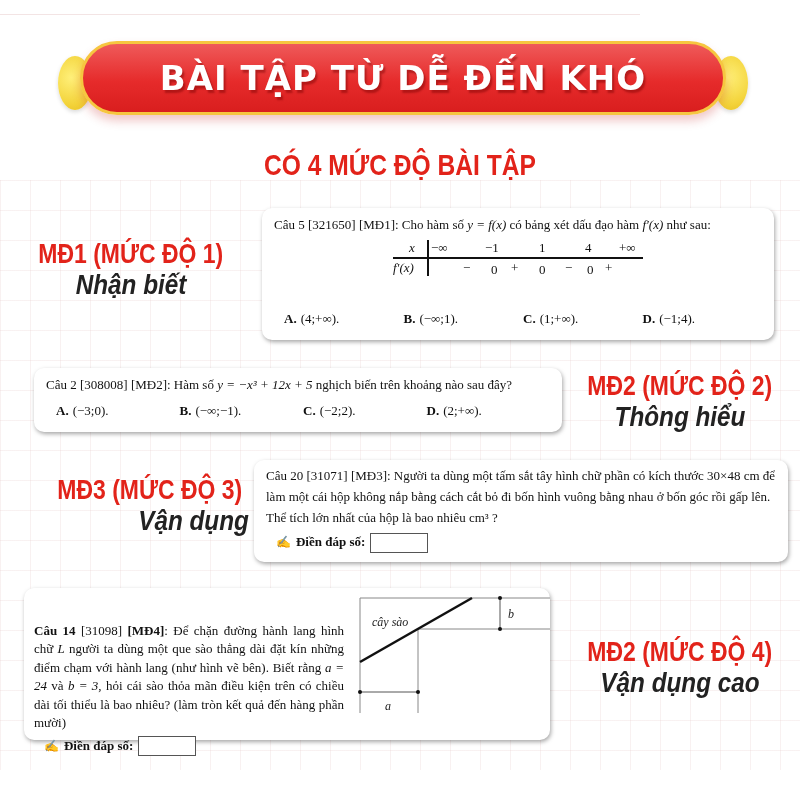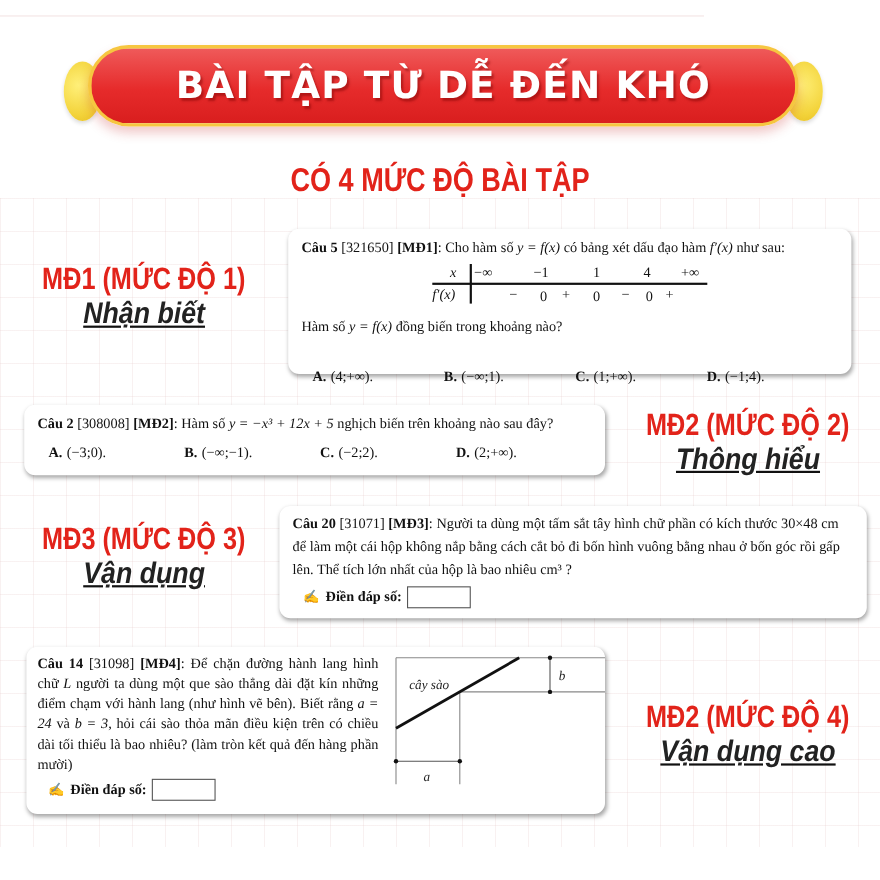--- a/index.html
+++ b/index.html
@@ -41,37 +41,37 @@
       font-size: 34px; color: #ffffff; letter-spacing: 1px;
       text-shadow: 2px 3px 2px rgba(120,0,0,0.45);
     }
     .subtitle {
       position: absolute; left: 0; top: 148px; width: 800px; text-align: center;
       font-family: "Liberation Sans", sans-serif; font-weight: bold;
       font-size: 30px; color: #e2231a; transform: scaleX(0.82);
     }
 
     
-    .level { position: absolute; text-align: center; font-family: "Liberation Sans", sans-serif; text-decoration: underline; }
+    .level { position: absolute; text-align: center; font-family: "Liberation Sans", sans-serif; }
     .level .code {
       font-weight: bold; font-size: 28px; color: #e2231a;
       display: inline-block; transform: scaleX(0.82); white-space: nowrap;
     }
     .level .name {
       font-weight: bold; font-style: italic; font-size: 27px; color: #222;
       display: block; transform: scaleX(0.9); white-space: nowrap;
     }
 
     
     .card {
       position: absolute; background: #fff; border-radius: 10px;
       box-shadow: 1px 2px 4px rgba(0,0,0,0.35);
       font-size: 13px; line-height: 1.35;
     }
-    .q-head b { font-weight: bold; }
+    .q-head b { font-weight: normal; }
     .math { font-style: italic; font-family: "Liberation Serif", serif; }
     .answers { display: flex; }
     .answers .opt { flex: 1; font-size: 13px; }
     .answers .opt b { margin-right: 4px; }
     .fill { font-weight: bold; display: flex; align-items: center; gap: 5px; }
     .fill-box { display: inline-block; width: 58px; height: 20px; border: 1px solid #555; background: #fff; }
     .pencil { font-size: 12px; }
 
     
     .sign-table { position: relative; width: 250px; height: 42px; margin: 6px auto 6px auto; font-size: 13px; }
@@ -118,70 +118,67 @@
     <span style="left:192px; top:-1px;">4</span>
     <span style="left:226px; top:-1px;">+∞</span>
     <span style="left:70px; top:19px;">−</span>
     <span style="left:98px; top:21px;">0</span>
     <span style="left:118px; top:19px;">+</span>
     <span style="left:146px; top:21px;">0</span>
     <span style="left:172px; top:19px;">−</span>
     <span style="left:194px; top:21px;">0</span>
     <span style="left:212px; top:19px;">+</span>
   </div>
-  <div style="margin-top:6px;">
-    <span>Hàm số </span><span class="math">y = f(x)</span><span> đồng biến trong khoảng nào?</span>
-  </div>
   <div class="answers" style="margin-top:28px; padding-left:10px;">
     <div class="opt"><b>A.</b><span>(4;+∞).</span></div>
     <div class="opt"><b>B.</b><span>(−∞;1).</span></div>
     <div class="opt"><b>C.</b><span>(1;+∞).</span></div>
     <div class="opt"><b>D.</b><span>(−1;4).</span></div>
   </div>
 </div>
 
-<div class="card" style="left:22px; top:368px; width:528px; height:64px; padding:8px 12px;">
+<div class="card" style="left:34px; top:368px; width:528px; height:64px; padding:8px 12px;">
   <div class="q-head">
     <b>Câu 2</b>
     <span>[308008]</span>
     <b>[MĐ2]</b><span>: Hàm số </span><span class="math">y = −x³ + 12x + 5</span><span> nghịch biến trên khoảng nào sau đây?</span>
   </div>
   <div class="answers" style="margin-top:8px; padding-left:10px;">
     <div class="opt"><b>A.</b><span>(−3;0).</span></div>
     <div class="opt"><b>B.</b><span>(−∞;−1).</span></div>
     <div class="opt"><b>C.</b><span>(−2;2).</span></div>
     <div class="opt"><b>D.</b><span>(2;+∞).</span></div>
   </div>
 </div>
 
 <div class="level" style="left:560px; top:370px; width:240px;">
   <span class="code">MĐ2 (MỨC ĐỘ 2)</span>
   <span class="name">Thông hiểu</span>
 </div>
 
-<div class="level" style="left:0; top:474px; width:262px;">
+<div class="level" style="left:0; top:474px; width:262px;text-align:right;">
   <span class="code">MĐ3 (MỨC ĐỘ 3)</span>
   <span class="name">Vận dụng</span>
 </div>
 
 <div class="card" style="left:254px; top:460px; width:534px; height:102px; padding:6px 12px; line-height:1.6;">
   <div class="q-head">
     <b>Câu 20</b>
     <span>[31071]</span>
     <b>[MĐ3]</b><span>: Người ta dùng một tấm sắt tây hình chữ phần có kích thước </span><span>30×48 cm</span><span> để làm một cái hộp không nắp bằng cách cắt bỏ đi bốn hình vuông bằng nhau ở bốn góc rồi gấp lên. Thể tích lớn nhất của hộp là bao nhiêu </span><span>cm³</span><span> ?</span>
   </div>
   <div class="fill" style="margin-top:4px; padding-left:10px;">
     <span class="pencil">✍</span>
     <span>Điền đáp số:</span>
     <span class="fill-box"></span>
   </div>
 </div>
 
 <div class="card" style="left:24px; top:588px; width:526px; height:152px; padding:6px 10px;">
-  <div style="width:310px; text-align:justify; line-height:1.42;">
+  <div style="width:310px; text-align:justify; line-height:1.42;margin-top:28px;">
     <b>Câu 14</b>
     <span>[31098]</span>
     <b>[MĐ4]</b><span>: Để chặn đường hành lang hình chữ </span><span class="math">L</span><span> người ta dùng một que sào thẳng dài đặt kín những điểm chạm với hành lang (như hình vẽ bên). Biết rằng </span><span class="math">a = 24</span><span> và </span><span class="math">b = 3</span><span>, hỏi cái sào thỏa mãn điều kiện trên có chiều dài tối thiểu là bao nhiêu? (làm tròn kết quả đến hàng phần mười)</span>
   </div>
   <div class="fill" style="margin-top:3px; padding-left:10px;">
     <span class="pencil">✍</span>
     <span>Điền đáp số:</span>
     <span class="fill-box"></span>
   </div>
   <svg style="position:absolute; left:326px; top:0;" width="200" height="140">

